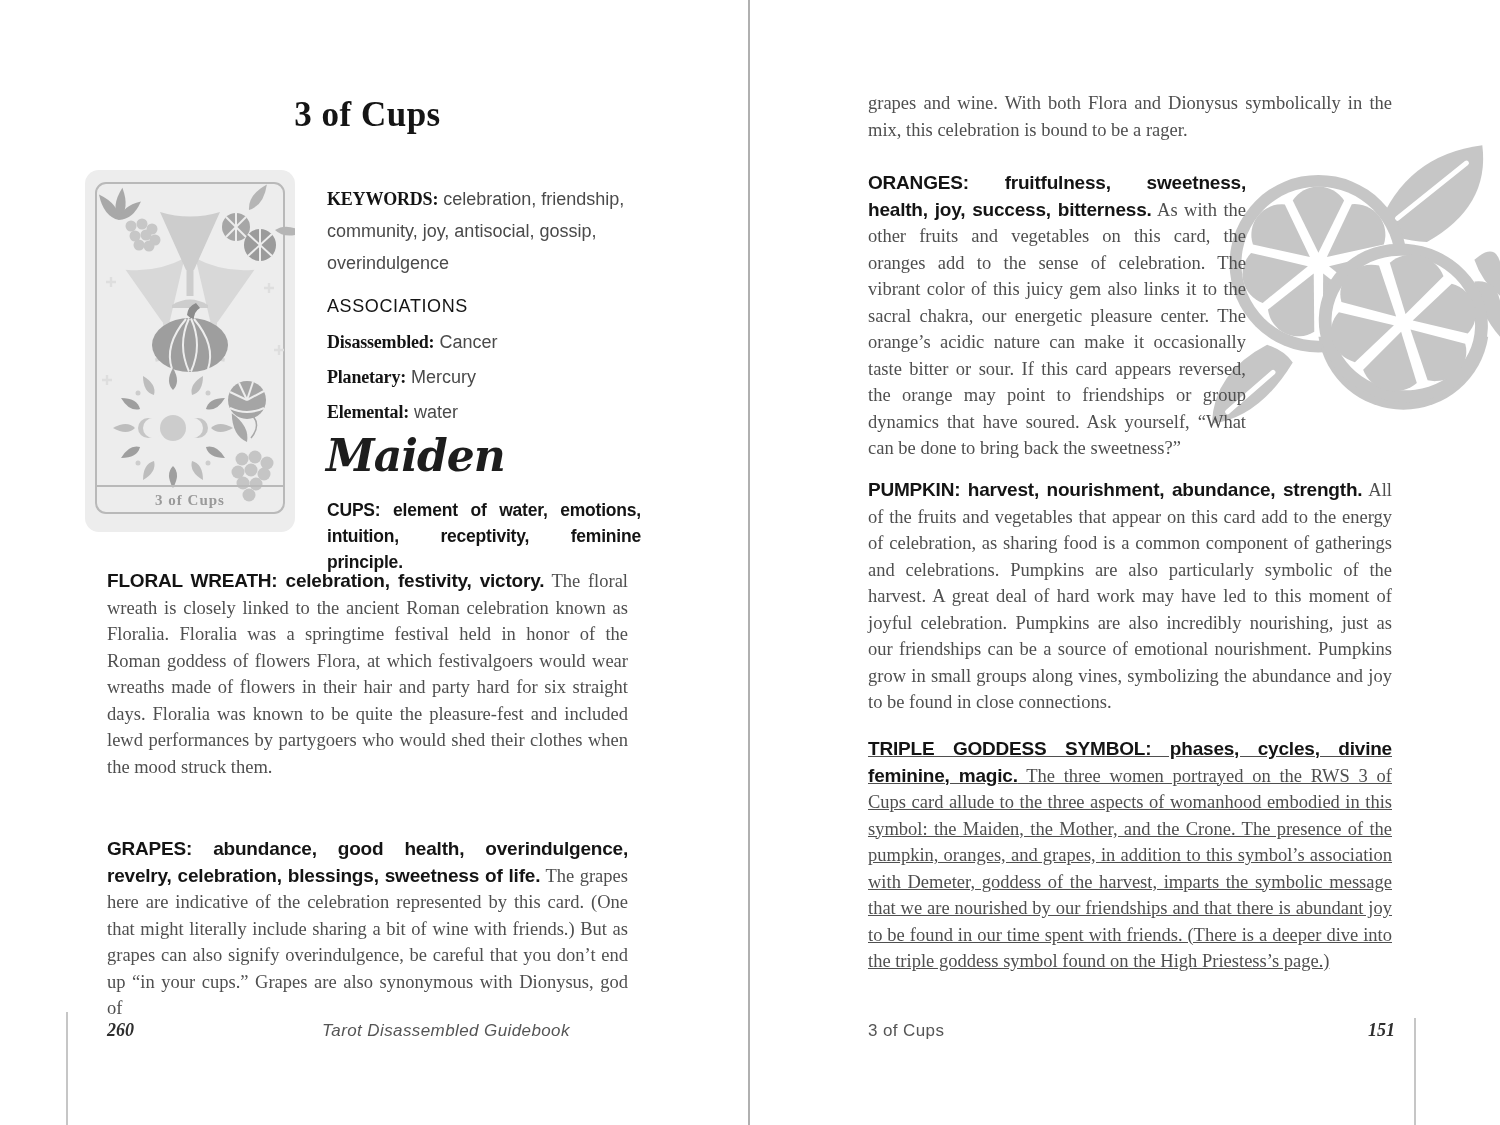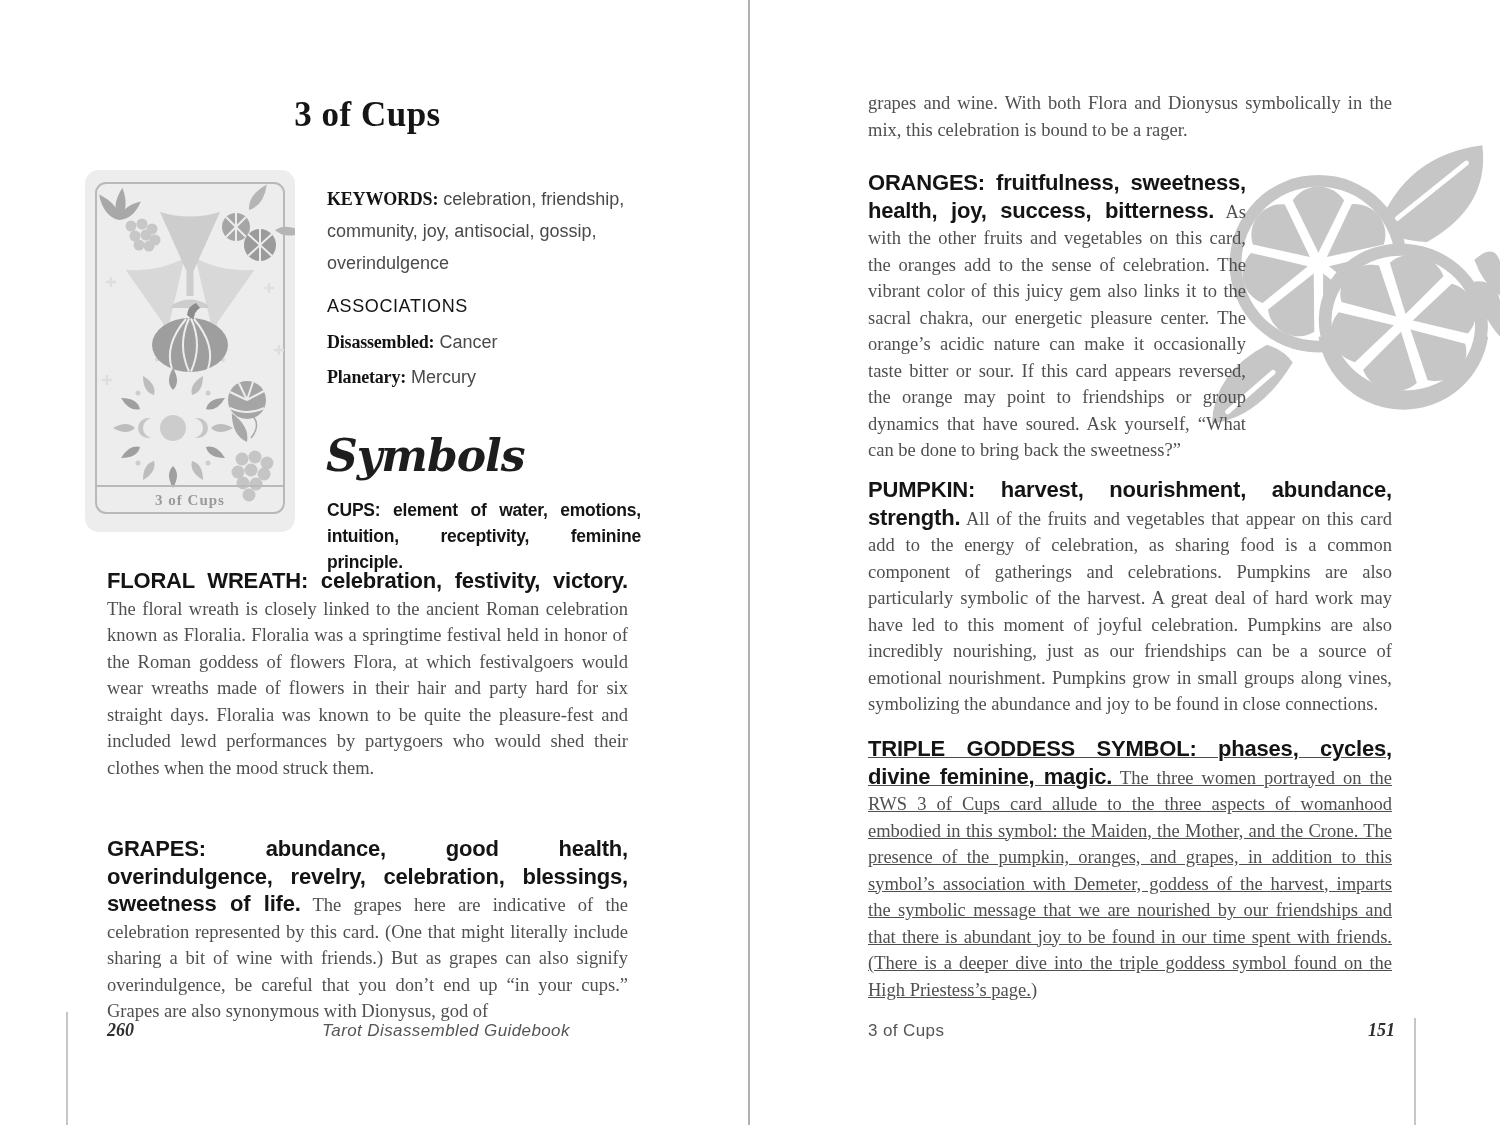--- a/index.html
+++ b/index.html
@@ -31,21 +31,21 @@
   }
   .cups{
     left:327px;top:497px;width:314px;font-weight:bold;font-size:17.5px;line-height:26px;
     color:#141414;letter-spacing:-.2px;text-align:justify;
   }
   .body-para{
     font-family:"Liberation Serif",serif;font-size:18.5px;line-height:26.5px;color:#4f4f4f;
     text-align:justify;margin:0;
   }
   .body-para .lead-sans{
-    font-family:"Liberation Sans",sans-serif;font-weight:bold;font-size:22px;
+    font-family:"Liberation Sans",sans-serif;font-weight:bold;font-size:19px;
     color:#141414;letter-spacing:-.2px;
   }
   .p-floral{left:107px;top:568px;width:521px;}
   .p-grapes{left:107px;top:792px;width:521px;margin-top:44px;}
   
   .p-cont{left:868px;top:90px;width:524px;}
   .p-oranges{left:868px;top:170px;width:378px;z-index:2;}
   .p-pumpkin{left:868px;top:477px;width:524px;}
   .p-triple{left:868px;top:736px;width:524px;text-decoration:underline;}
   .oranges-art{left:1198px;top:133px;z-index:1;}
@@ -206,23 +206,24 @@
 
       <line x1="11" y1="316" x2="199" y2="316" stroke="#b9b9b9" stroke-width="2"></line>
       <text x="105" y="335" text-anchor="middle" font-family="Liberation Serif, serif" font-weight="bold" font-size="15" letter-spacing="1" fill="#9a9a9a">3 of Cups</text>
     </svg>
 
     <div class="abs kw-block">
       <p><b class="lead">KEYWORDS:</b><span> celebration, friendship, community, joy, antisocial, gossip, overindulgence</span></p>
       <div class="assoc-heading">ASSOCIATIONS</div>
       <div class="assoc-row"><b class="lead">Disassembled:</b><span class="val"> Cancer</span></div>
       <div class="assoc-row"><b class="lead">Planetary:</b><span class="val"> Mercury</span></div>
+      <div class="assoc-row"><b class="lead">Elemental:</b><span class="val"> water</span></div>
     </div>
 
-    <div class="abs symbols">Symbols</div>
+    <div class="abs symbols">Maiden</div>
 
     <div class="abs cups">CUPS: element of water, emotions, intuition, receptivity, feminine principle.</div>
 
     <p class="abs body-para p-floral"><span class="lead-sans">FLORAL WREATH: celebration, festivity, victory.</span><span> The floral wreath is closely linked to the ancient Roman celebration known as Floralia. Floralia was a springtime festival held in honor of the Roman goddess of flowers Flora, at which festivalgoers would wear wreaths made of flowers in their hair and party hard for six straight days. Floralia was known to be quite the pleasure-fest and included lewd performances by partygoers who would shed their clothes when the mood struck them.</span></p>
 
     <p class="abs body-para p-grapes"><span class="lead-sans">GRAPES: abundance, good health, overindulgence, revelry, celebration, blessings, sweetness of life.</span><span> The grapes here are indicative of the celebration represented by this card. (One that might literally include sharing a bit of wine with friends.) But as grapes can also signify overindulgence, be careful that you don’t end up “in your cups.” Grapes are also synonymous with Dionysus, god of</span></p>
 
     <div class="abs footer-num fn-left">260</div>
     <div class="abs footer-book">Tarot Disassembled Guidebook</div>
   </div>

